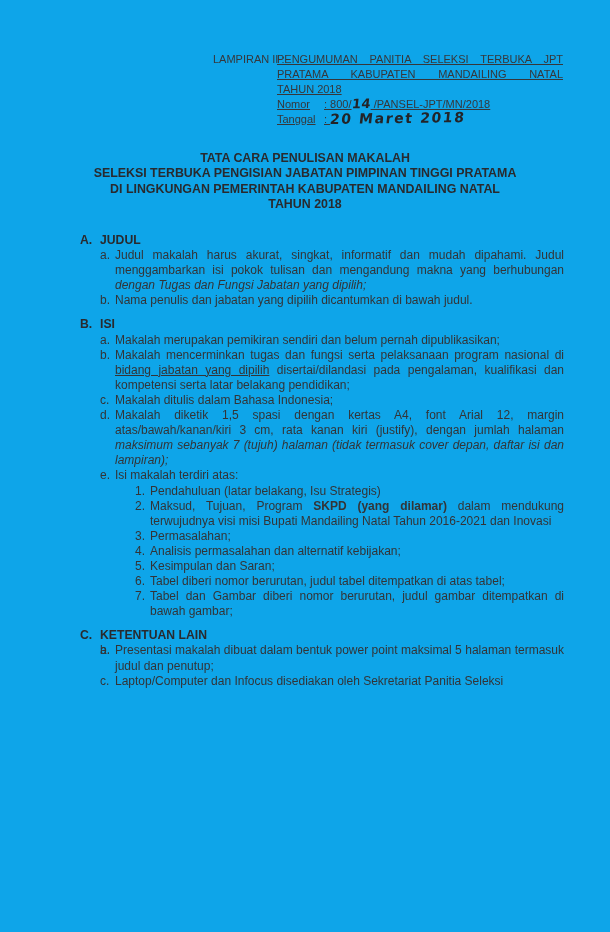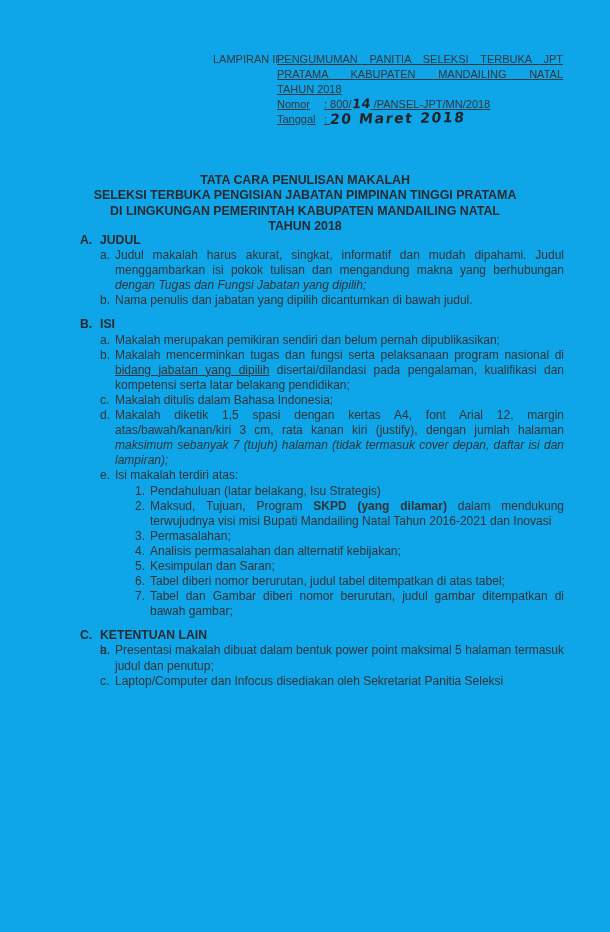--- a/index.html
+++ b/index.html
@@ -33,21 +33,21 @@
     font-weight: 700;
     display: inline-block;
     transform: skewX(-7deg) rotate(-0.8deg);
     color: #232428;
   }
   .hand-no { font-size: 13px; line-height: 11px; letter-spacing: 0.5px; }
   .hand-date { font-size: 14px; line-height: 13px; letter-spacing: 1.6px; }
   
   .title {
     position: absolute;
-    top: 173px;
+    top: 151px;
     left: 0;
     width: 100%;
     text-align: center;
     font-weight: 700;
     font-size: 12.4px;
     line-height: 15.4px;
     color: #292a2e;
   }
   
   .content {

